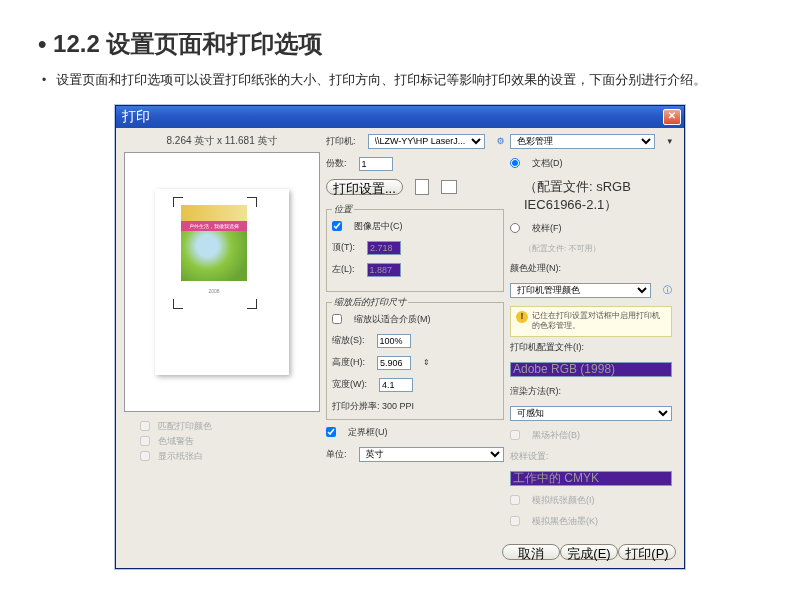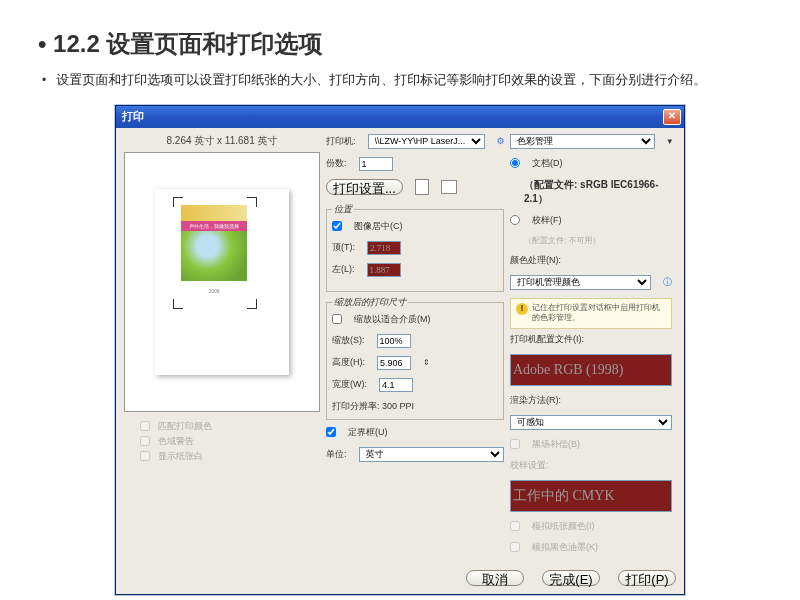--- a/index.html
+++ b/index.html
@@ -6,21 +6,21 @@
   body { font-family: "Microsoft YaHei", SimSun, Arial, sans-serif; background: #fff; width: 800px; height: 600px; overflow: hidden; }
   .page { padding: 28px 38px 0 38px; }
   .heading { font-size: 24px; color: #333; margin-bottom: 10px; }
   .heading::before { content: "• "; }
   .desc-row { display: flex; align-items: flex-start; margin-bottom: 14px; margin-left: 4px; }
   .bullet-small { font-size: 12px; margin-right: 10px; margin-top: 3px; color: #333; }
   .desc { font-size: 13px; line-height: 1.6; color: #222; }
 
   .dialog { width: 570px; margin: 0 auto; background: #eceae3; border: 1px solid #0a246a; box-shadow: 0 0 0 1px #b5c8e8; font-size: 10px; position: relative; }
   .titlebar { height: 22px; background: linear-gradient(to bottom, #3b77dd, #2456c5 50%, #1e4db3); display: flex; align-items: center; justify-content: space-between; padding: 0 3px 0 6px; }
-  .titlebar-text { color: #fff; font-size: 11px; font-weight: bold; }
+  .titlebar-text { color: #fff; font-size: 14px; font-weight: normal; }
   .close-btn { width: 18px; height: 16px; background: linear-gradient(to bottom,#f0a690,#d64f2f); border: 1px solid #fff; border-radius: 2px; color: #fff; font-size: 10px; line-height: 12px; text-align: center; font-weight: bold; cursor: pointer; }
 
   .dialog-body { display: flex; padding: 6px 8px 8px 8px; gap: 6px; }
   .left-col { width: 196px; }
   .mid-col { width: 178px; }
   .right-col { width: 162px; }
 
   .preview-label { font-size: 10px; text-align: center; color: #444; margin-bottom: 4px; }
   .preview-area { width: 196px; height: 260px; background: #fff; border: 1px solid #999; position: relative; display: flex; align-items: center; justify-content: center; }
   .paper { width: 134px; height: 186px; box-shadow: 2px 2px 5px rgba(0,0,0,0.3); background: #fff; position: relative; }
@@ -39,30 +39,30 @@
 
   .field-row { display: flex; align-items: center; gap: 12px; font-size: 9px; margin-bottom: 8px; color: #333; }
   .field-row label { white-space: nowrap; }
   .wide-select { flex: 1; height: 15px; font-size: 9px; background: #fff; border: 1px solid #7f9db9; padding: 0 2px; }
   .num-input { width: 34px; height: 14px; font-size: 9px; border: 1px solid #7f9db9; padding: 0 2px; }
   .btn-small { height: 16px; font-size: 13px; background: linear-gradient(#fdfdfd,#e6e6de); border: 1px solid #8a867a; border-radius: 8px; padding: 0 6px; cursor: pointer; }
   fieldset { border: 1px solid #b8b4a4; margin-top: 4px; padding: 4px 5px 6px 5px; }
   legend { font-size: 9px; padding: 0 2px; color: #333; font-style: italic; }
   .cb { width: 10px; height: 10px; }
   input[type=text] { background: #fff; }
-  input[disabled] { background: #7f1d1d; color: #999; font-family: Liberation Serif, serif; }
+  input[disabled] { background: #4c1d95; color: #999; }
   .resolution { font-size: 9px; color: #333; margin-top: 3px; }
   .scaled-size { position: relative; }
 
   .warning-box { background: #fffde8; border: 1px solid #d9d28e; padding: 4px 5px; font-size: 8px; color: #555; display: flex; gap: 4px; margin-top: 4px; line-height: 1.3; }
   .warn-icon { width: 12px; height: 12px; background: #f4c430; border-radius: 50%; flex-shrink: 0; display:flex; align-items:center; justify-content:center; font-size:9px; color:#333; font-weight:bold; }
   .disabled-text { color: #aaa; }
-  .grey-input { width: 100%; height: 32px; font-size: 14px; border: 1px solid #7f9db9; background: #eceae3; color: #999; padding: 0 2px; }
-
-  .footer { display: flex; justify-content: flex-end; gap: 18px; padding: 0 8px 8px 0; }
+  .grey-input { width: 100%; height: 15px; font-size: 12px; border: 1px solid #7f9db9; background: #eceae3; color: #999; padding: 0 2px; }
+
+  .footer { display: flex; justify-content: flex-end; gap: 0; padding: 0 8px 8px 0; }
   .footer .btn-small { width: 58px; }
 </style>
 </head>
 <body>
 
 <div class="page">
   <h1 class="heading">12.2 设置页面和打印选项</h1>
   <div class="desc-row">
     <span class="bullet-small">•</span>
     <p class="desc">设置页面和打印选项可以设置打印纸张的大小、打印方向、打印标记等影响打印效果的设置，下面分别进行介绍。</p>
@@ -173,21 +173,21 @@
 
       <div class="right-col">
         <div class="field-row">
             <select class="wide-select" style="width:80px;"><option>色彩管理</option></select> 
             <span>▾</span>
           </div>
         <div class="field-row">
             <input type="radio" class="cb" checked="" style="">
             <span>文档(D)</span>
           </div>
-        <div class="field-row" style="padding-left:14px;font-size:10px;font-weight:bold;">
+        <div class="field-row" style="padding-left:14px;font-size:13px;">
             <span>（配置文件: sRGB IEC61966-2.1）</span>
           </div>
         <div class="field-row">
             <input type="radio" class="cb" style="">
             <span>校样(F)</span>
           </div>
         <div class="field-row disabled-text" style="padding-left:14px;font-size:8px;">
             <span>（配置文件: 不可用）</span>
           </div>
 

